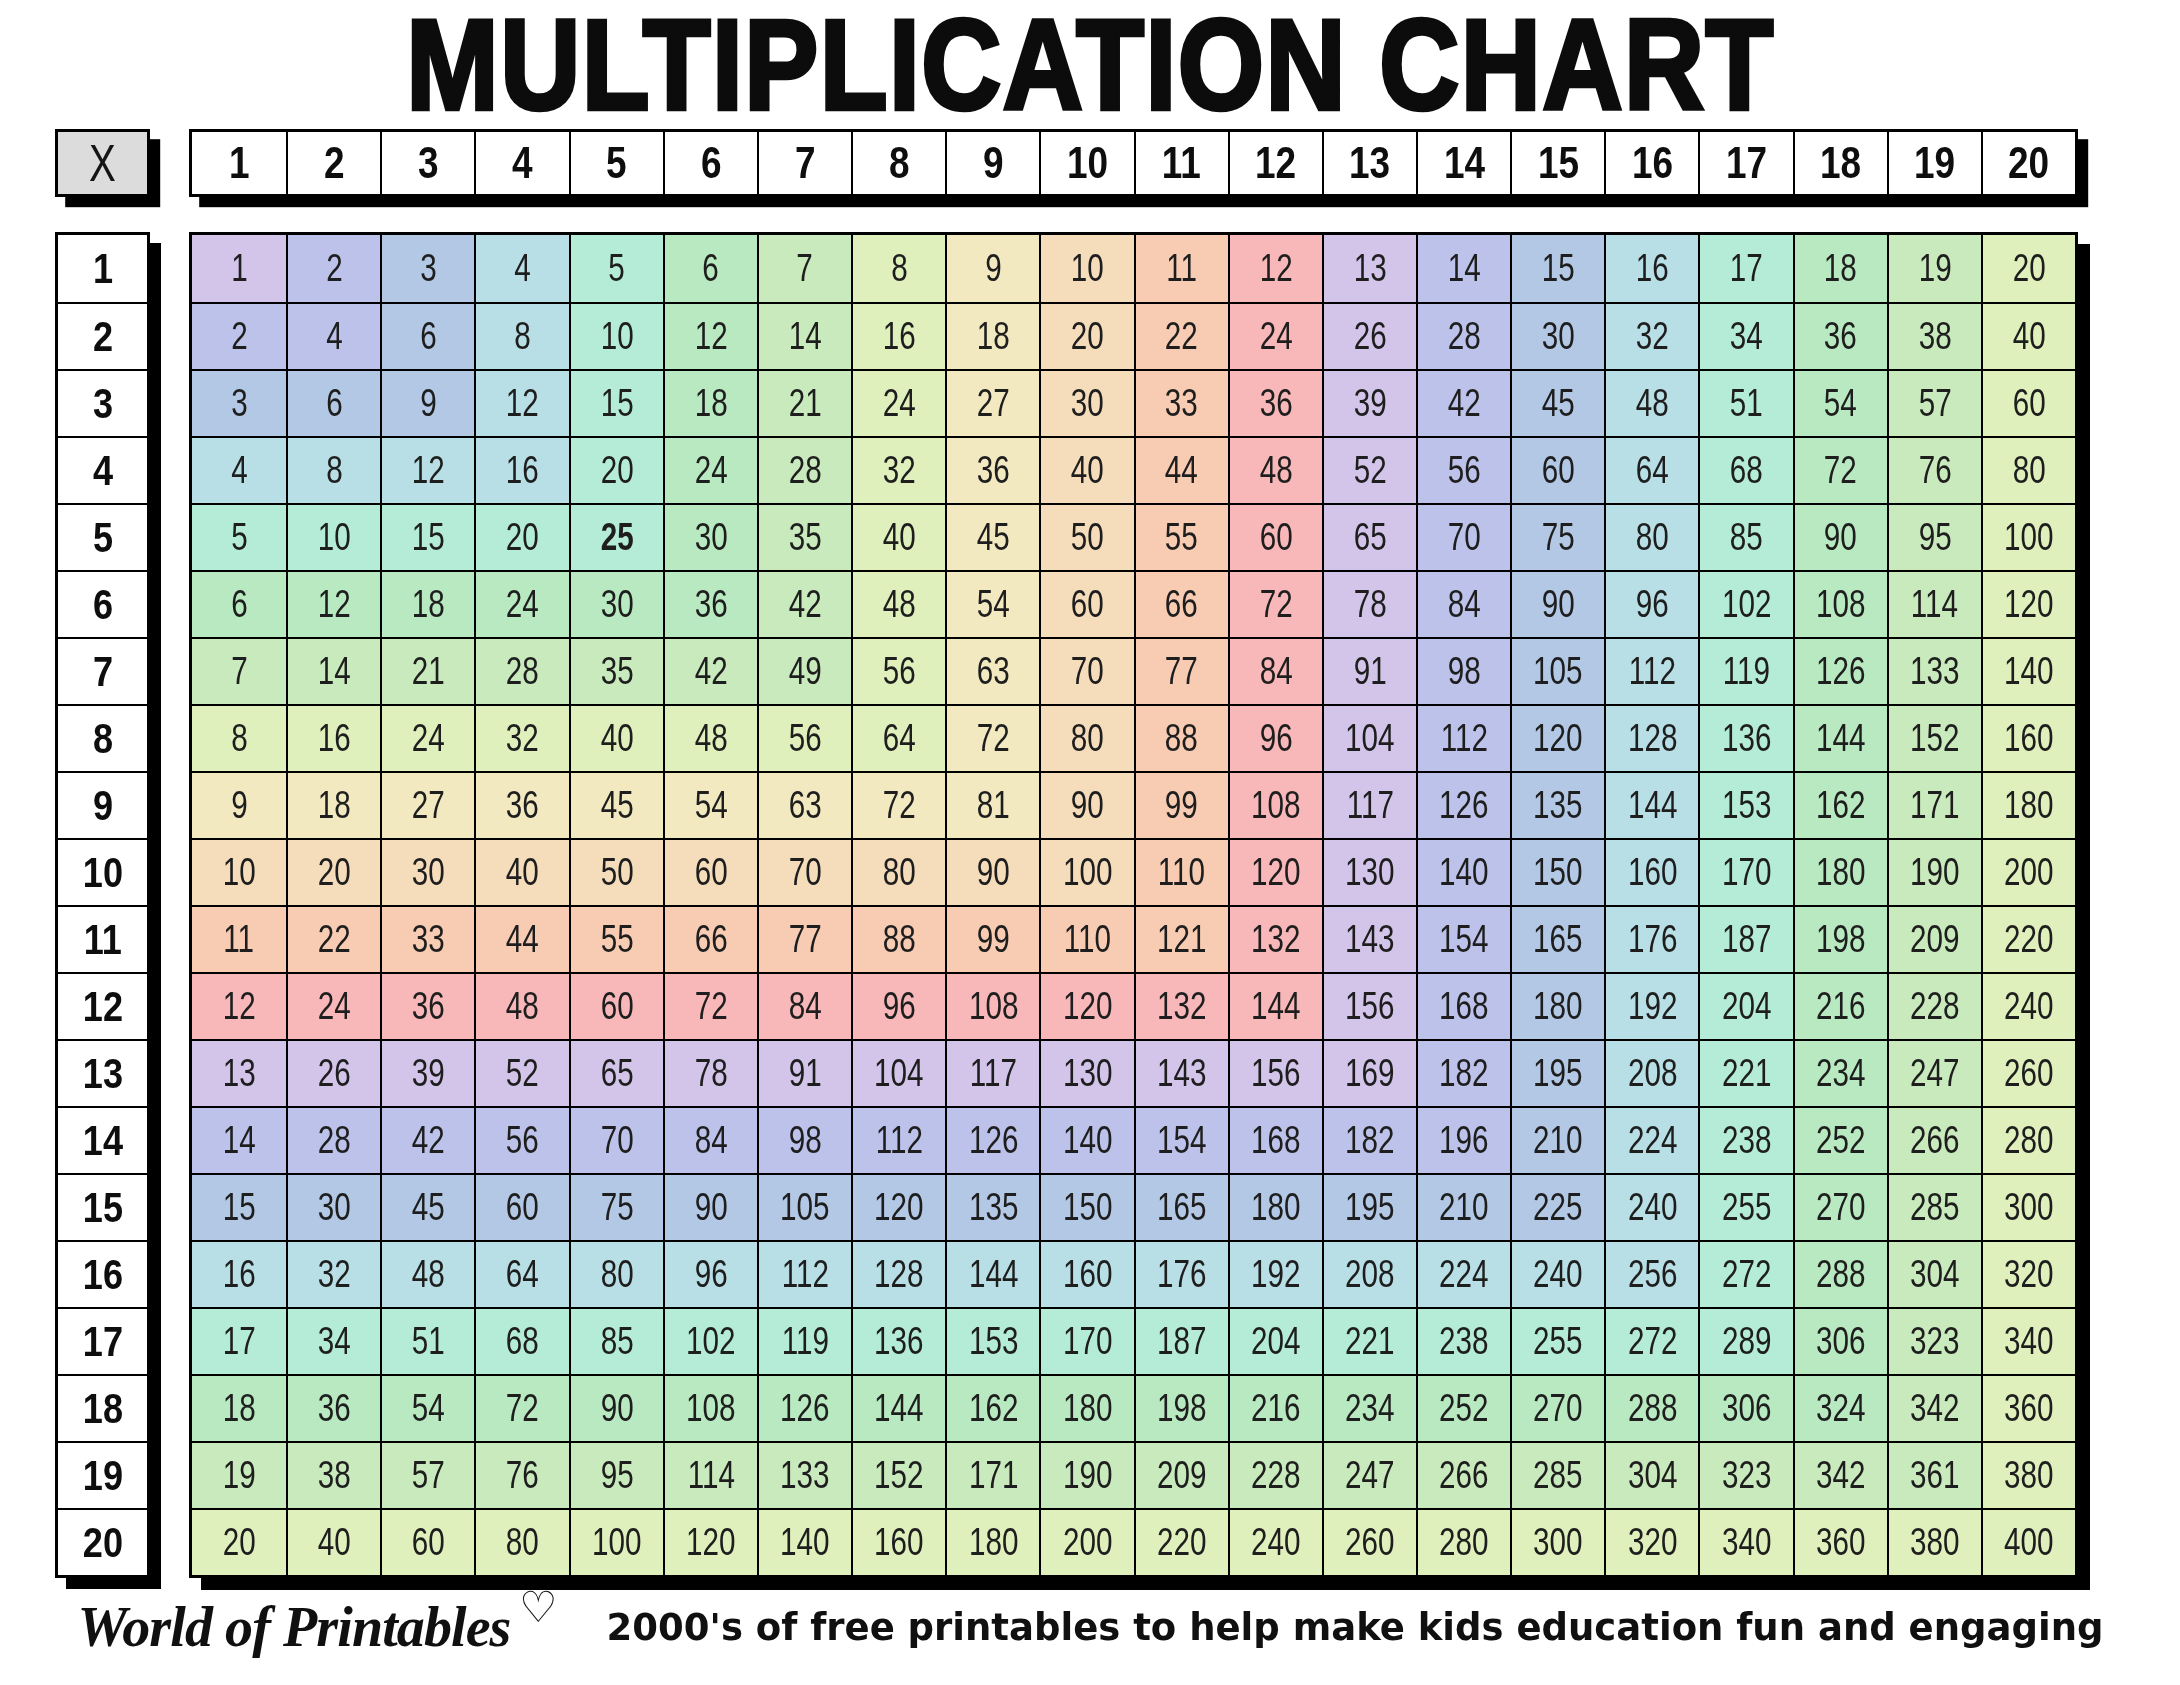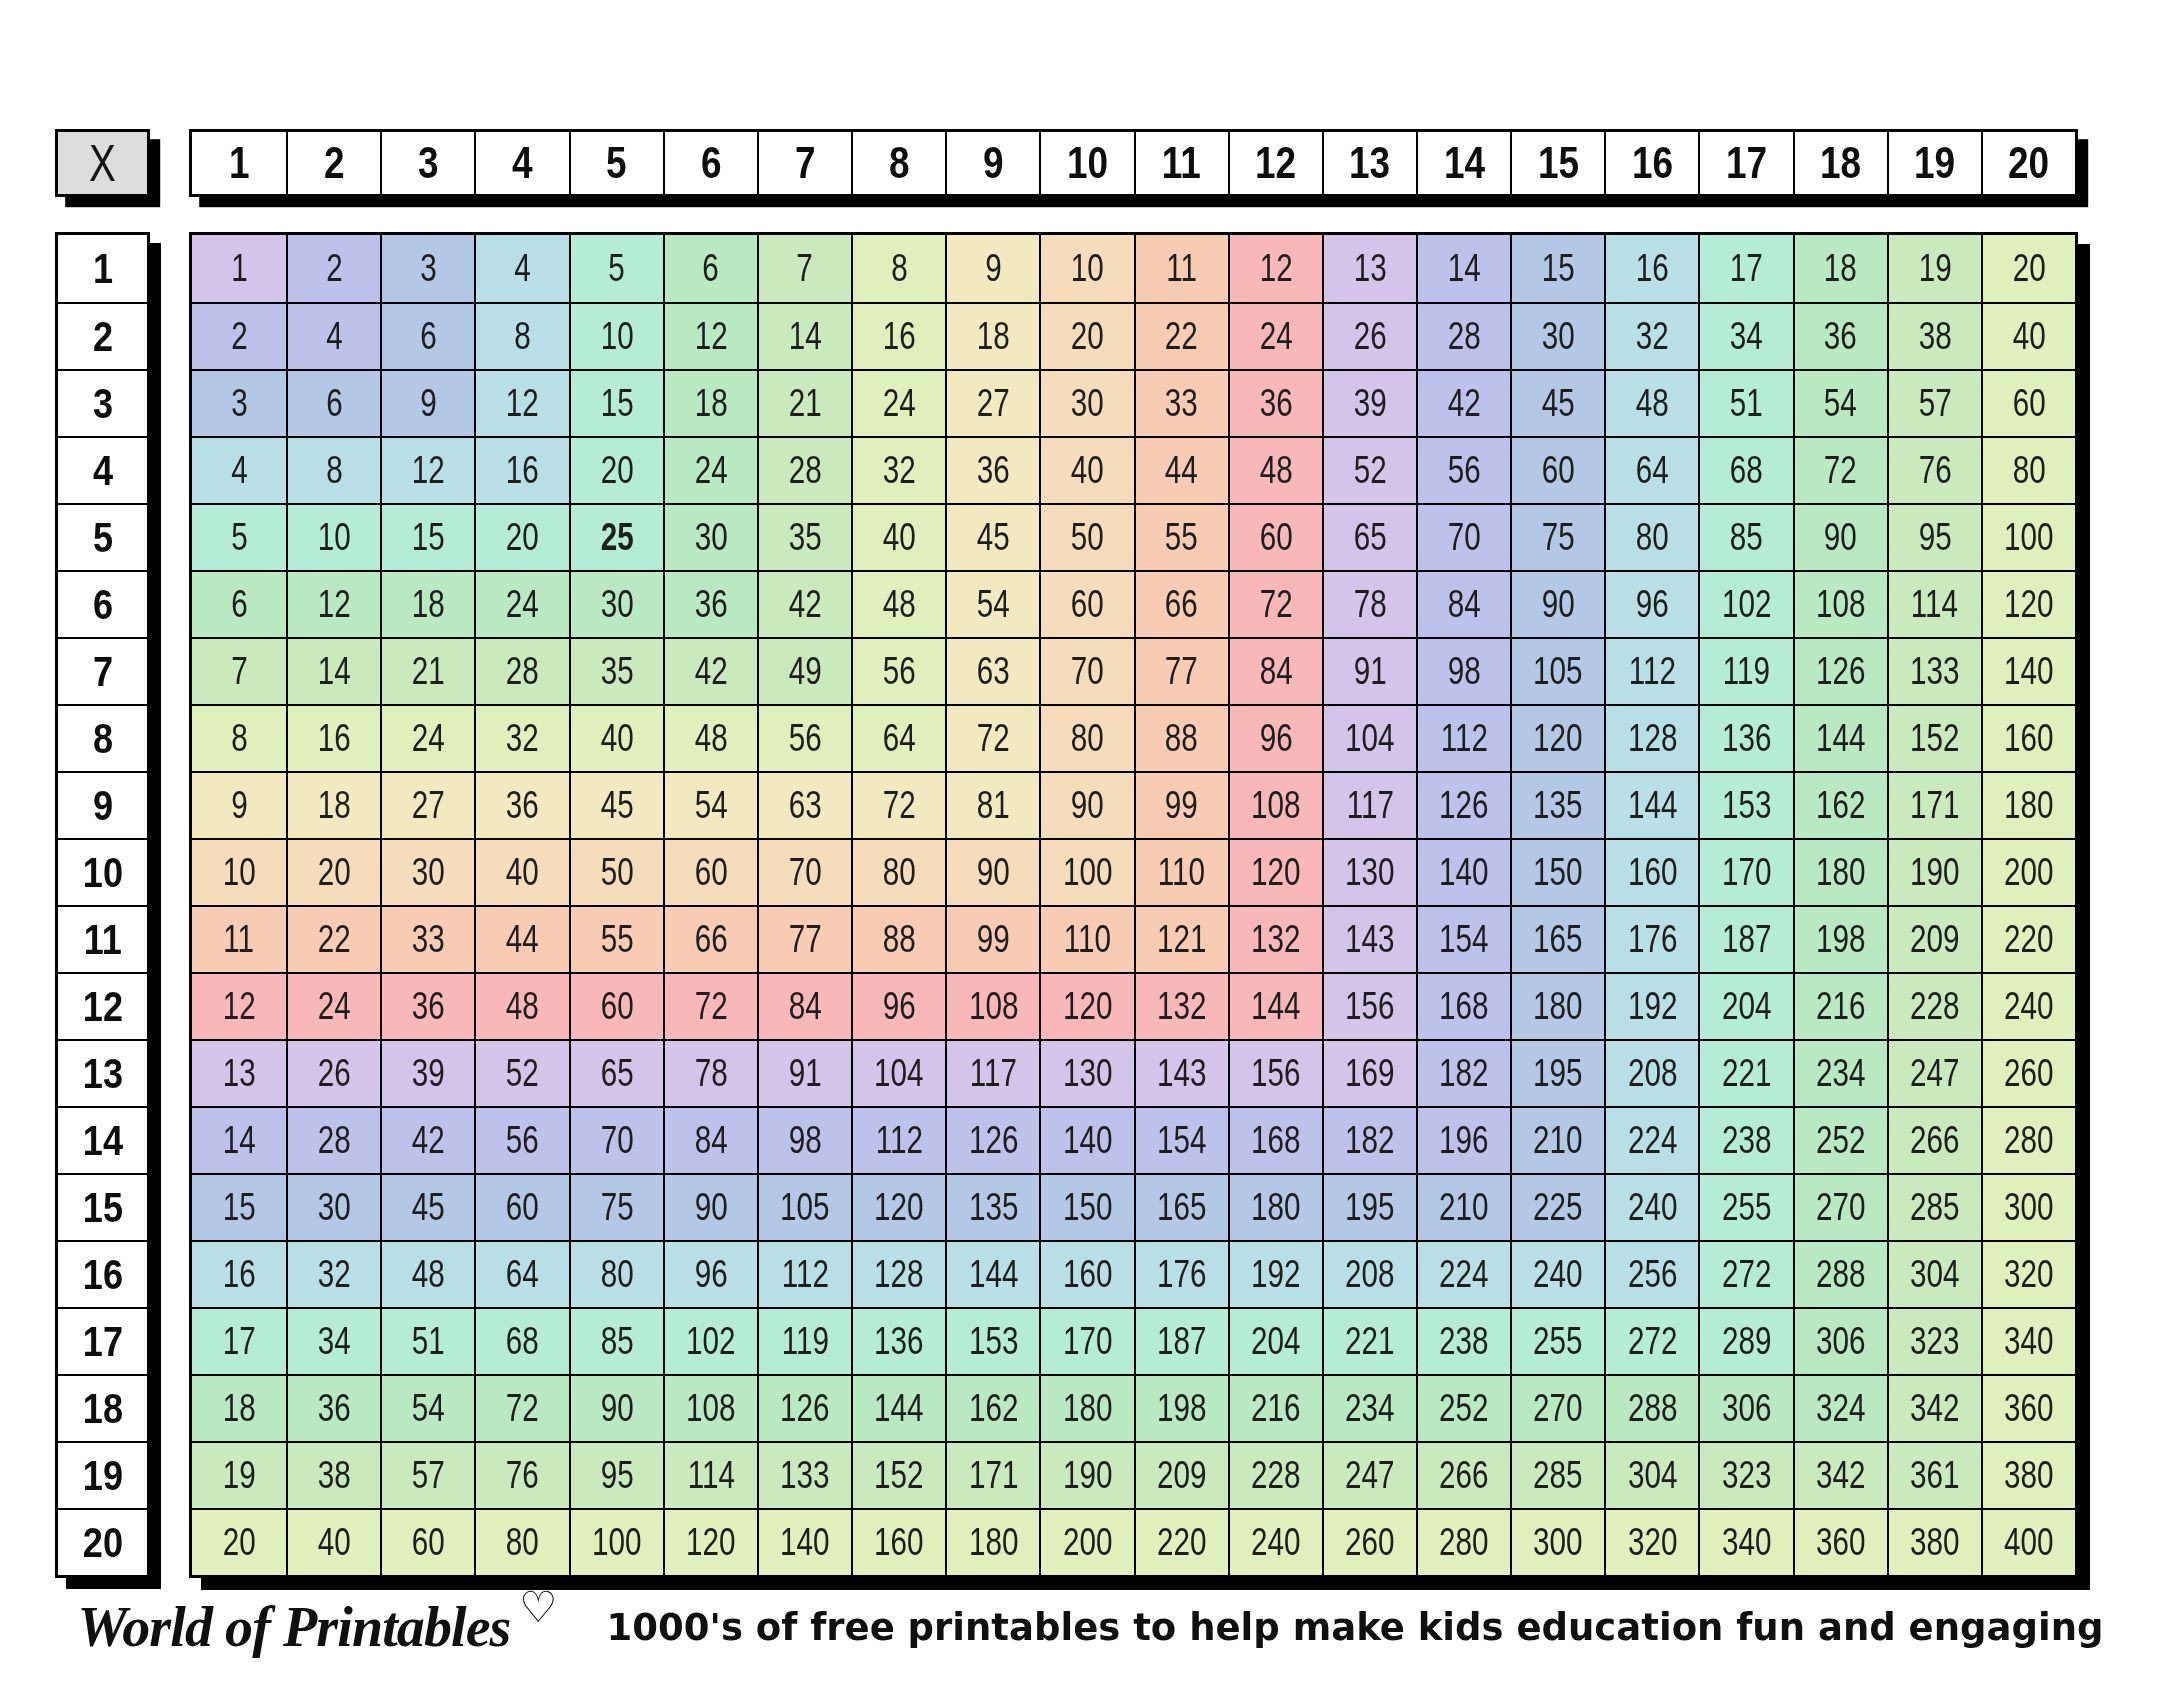--- a/index.html
+++ b/index.html
@@ -145,20 +145,23 @@
     font-size: 37px;
     letter-spacing: 0px;
     white-space: nowrap;
   }
 </style>
 </head>
 <body>
 
 <div class="page">
 
+  <div class="title-wrap">
+    <span class="title-text">MULTIPLICATION CHART</span>
+  </div>
 
   <div class="corner-box">
     <span class="glyph">X</span>
   </div>
 
   <div class="col-headers">
       <div class="hcell">
         <span class="num">1</span>
       </div>
       <div class="hcell bl">
@@ -1484,17 +1487,17 @@
       <div class="cell bl bt" style="background: rgb(223, 240, 188);">
         <span class="num">400</span>
       </div>
     </div>
 
   <div class="footer">
     <span class="brand-group">
       <span class="brand">World of Printables</span>
       <span class="heart">♡</span>
     </span>
-    <span class="tagline">1000's of free printables to help make kids education fun and engaging</span>
+    <span class="tagline">2000's of free printables to help make kids education fun and engaging</span>
   </div>
 
 </div>
 
 
 </body></html>

